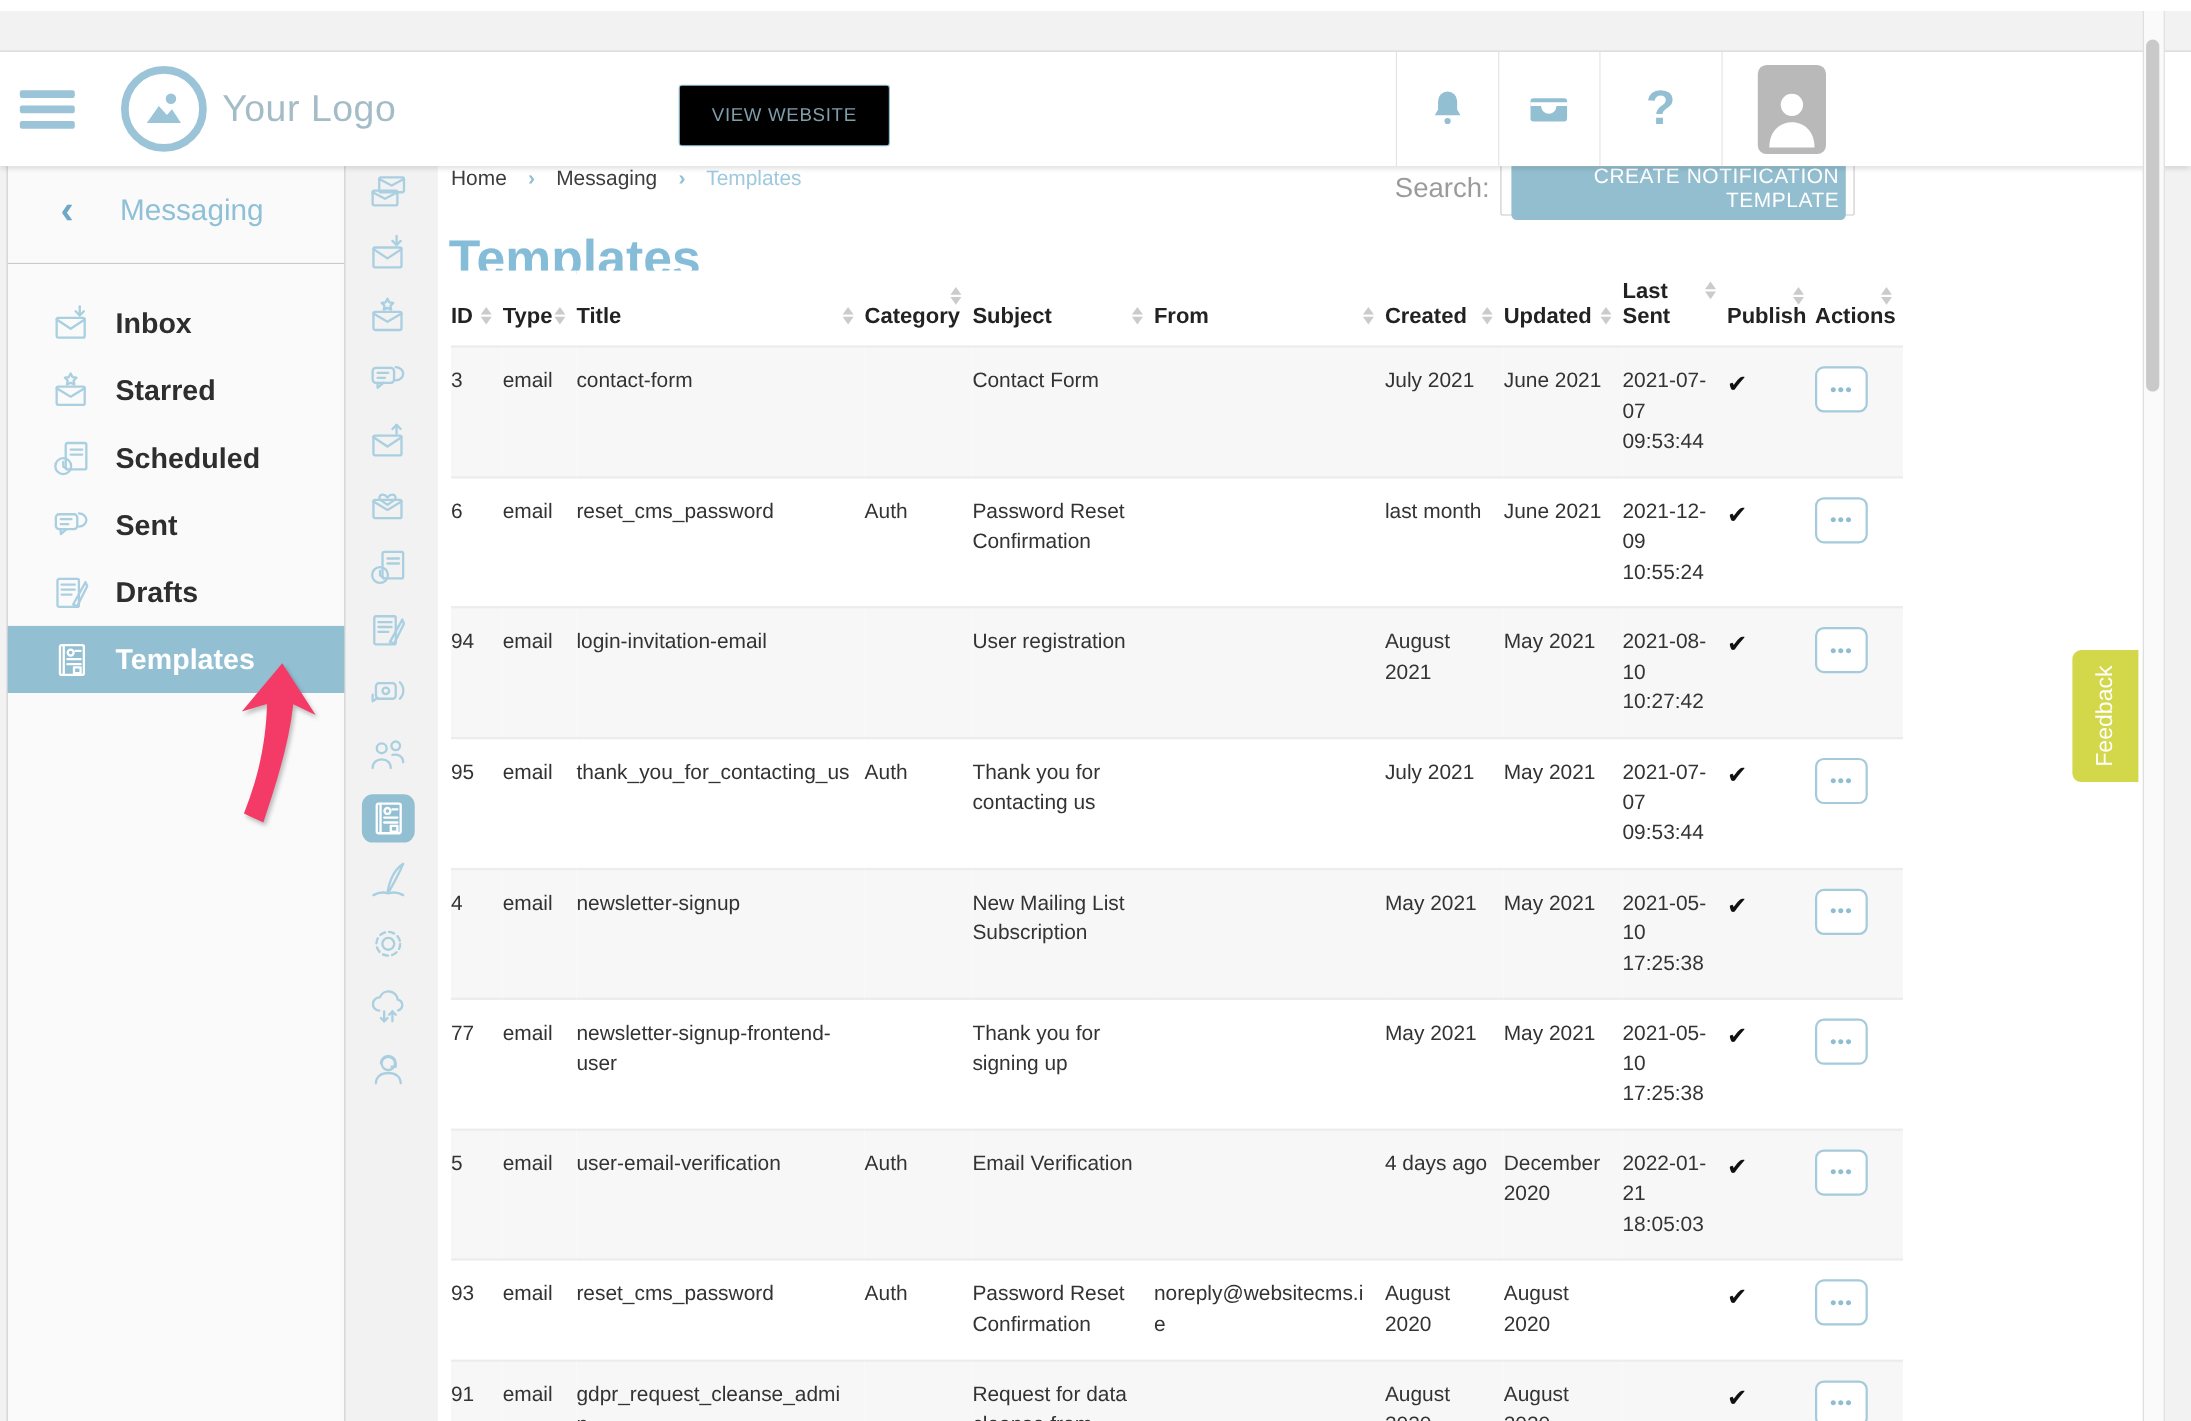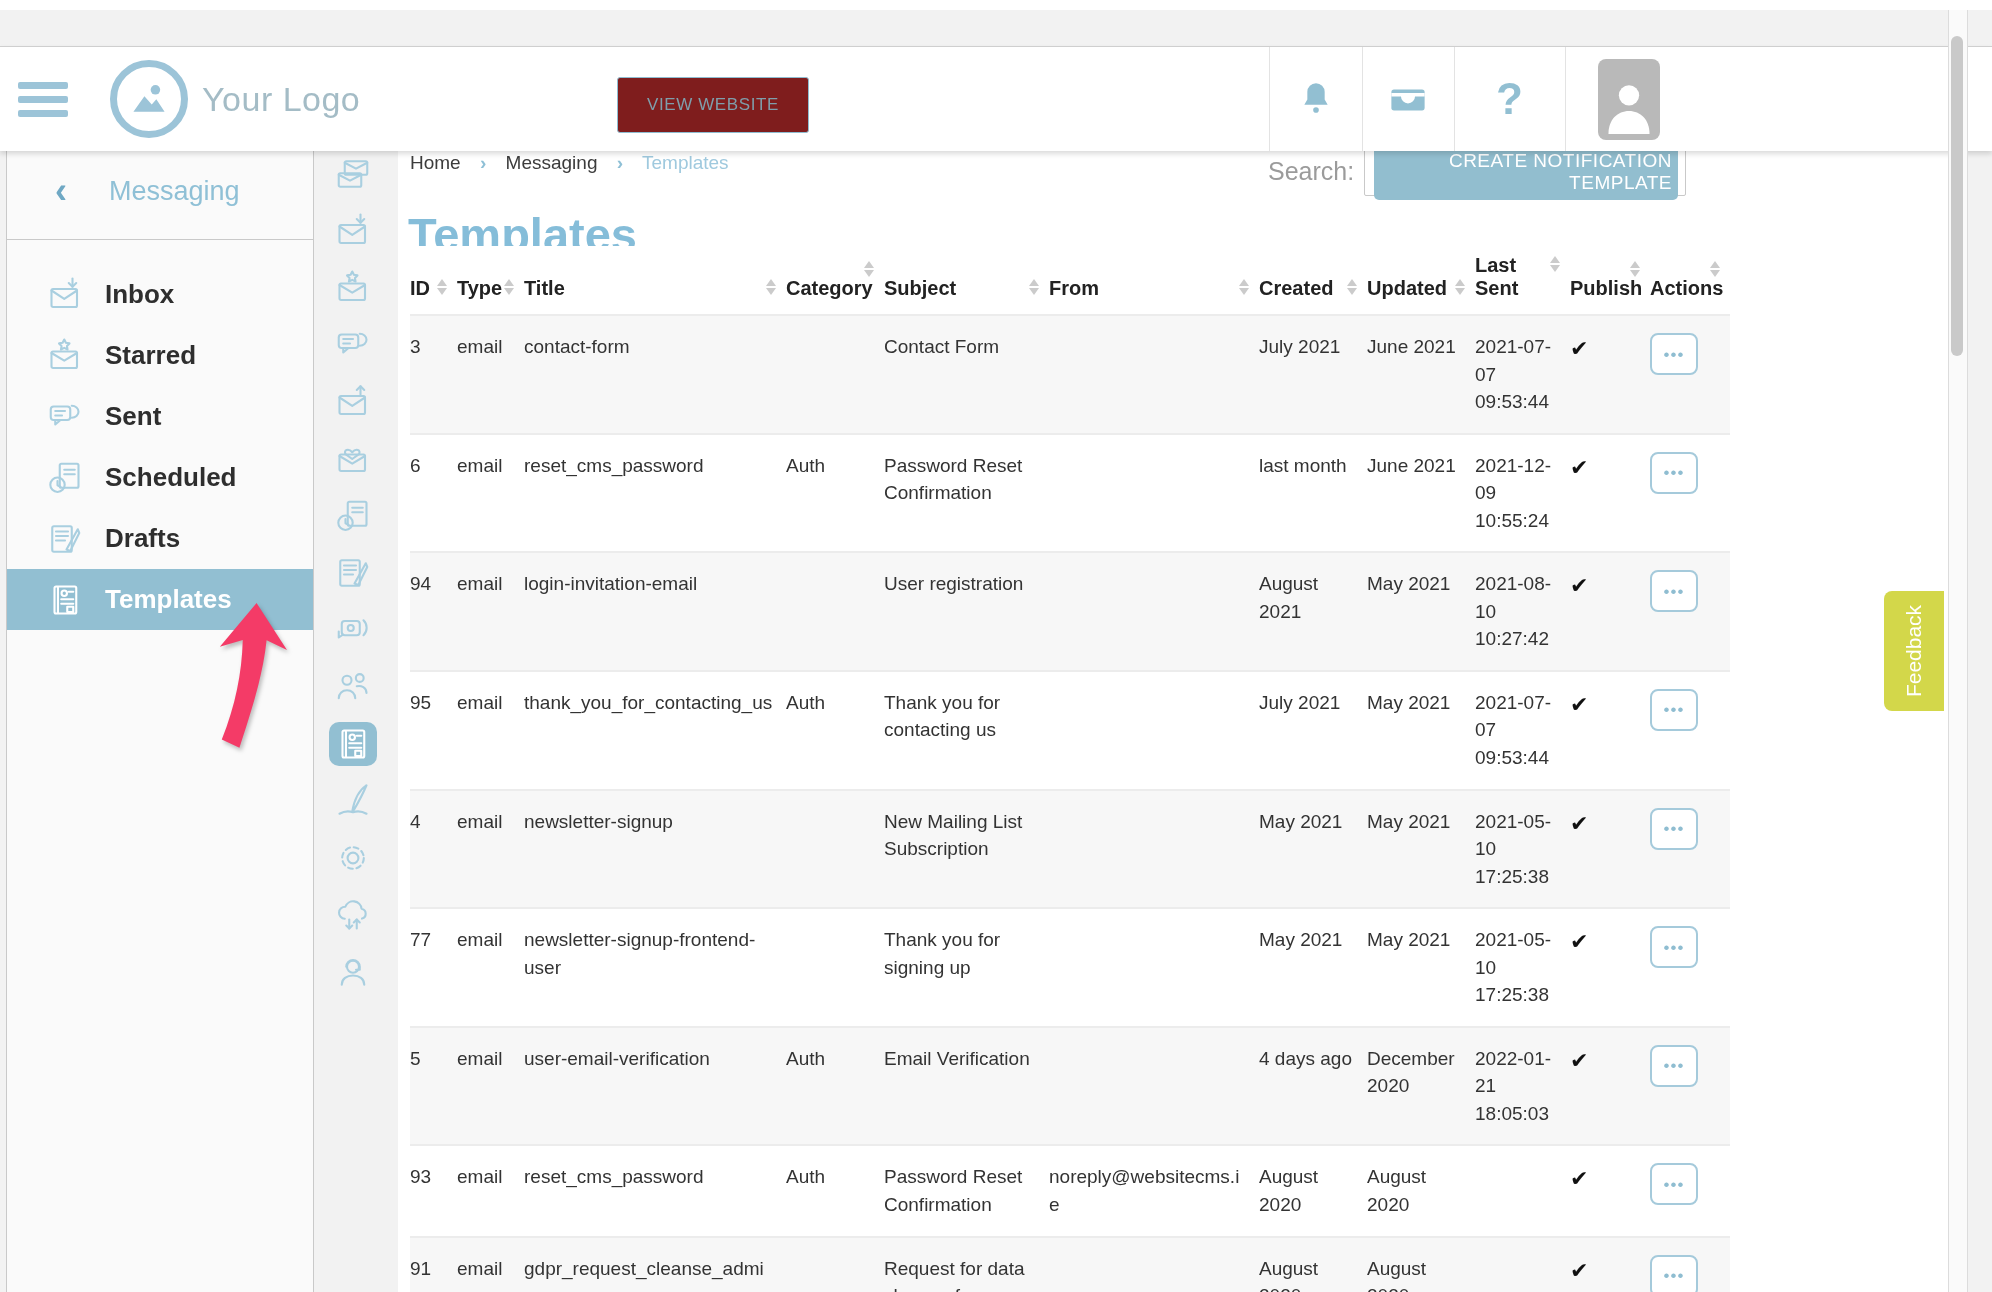--- a/index.html
+++ b/index.html
@@ -15,21 +15,21 @@
     display:flex;align-items:center;margin-top:36px;
   }
   .hamburger{width:50px;margin-left:18px;cursor:pointer;}
   .hamburger div{height:7px;background:#9cc4d8;border-radius:2px;margin:7px 0;}
   .logo-mark{
     width:64px;height:64px;border:7px solid #9cc4d8;border-radius:50%;
     margin-left:42px;background:#fff;display:flex;align-items:center;justify-content:center;
   }
   .logo-text{font-size:34px;color:#a4bcc6;margin-left:14px;letter-spacing:.5px;}
   .view-website{
-    position:absolute;left:617px;top:30px;width:192px;height:56px;background:#7f1d1d;
+    position:absolute;left:617px;top:30px;width:192px;height:56px;background:#000000;
     border:1px solid #8fbdd1;border-radius:3px;color:#7f9eab;font-size:17px;
     letter-spacing:.6px;font-family:"Liberation Sans",sans-serif;cursor:pointer;
   }
   .topbar-cell{position:absolute;top:0;height:104px;display:flex;align-items:center;justify-content:center;}
   .tb-sep{position:absolute;top:0;height:104px;width:1px;background:#e3e3e3;}
   .help-glyph{font-size:44px;font-weight:bold;color:#92bfd2;}
   .avatar{
     position:absolute;left:1598px;top:12px;width:62px;height:81px;background:#b9b9b9;
     border-radius:8px;overflow:hidden;display:flex;align-items:flex-end;justify-content:center;cursor:pointer;
   }
@@ -183,40 +183,40 @@
             <rect x="3" y="9" width="17" height="11" rx="1" fill="none" stroke="currentColor" stroke-width="1.4" stroke-linecap="round" stroke-linejoin="round"></rect>
             <polyline points="3,10 11.5,15.05 20,10" fill="none" stroke="currentColor" stroke-width="1.4" stroke-linecap="round" stroke-linejoin="round"></polyline>
             <path d="M11.5 1l1.1 2.2 2.4.4-1.7 1.7.4 2.4-2.2-1.1-2.2 1.1.4-2.4L8 3.6l2.4-.4z" fill="none" stroke="currentColor" stroke-width="1.4" stroke-linecap="round" stroke-linejoin="round"></path>
           </svg>
         </span>
         <span class="s-label">Starred</span>
       </div>
       <div class="side-item">
         <span class="icon ">
           <svg viewBox="0 0 24 24">
+            <rect x="8.5" y="2.5" width="12.5" height="16" rx="1" fill="none" stroke="currentColor" stroke-width="1.4" stroke-linecap="round" stroke-linejoin="round"></rect>
+            <line x1="11.5" y1="6.5" x2="18.5" y2="6.5" fill="none" stroke="currentColor" stroke-width="1.4" stroke-linecap="round" stroke-linejoin="round"></line>
+            <line x1="11.5" y1="9.5" x2="18.5" y2="9.5" fill="none" stroke="currentColor" stroke-width="1.4" stroke-linecap="round" stroke-linejoin="round"></line>
+            <circle cx="7" cy="16.5" r="4.8" fill="none" stroke="currentColor" stroke-width="1.4" stroke-linecap="round" stroke-linejoin="round"></circle>
+            <polyline points="7,14 7,16.8 9,17.8" fill="none" stroke="currentColor" stroke-width="1.4" stroke-linecap="round" stroke-linejoin="round"></polyline>
+          </svg>
+        </span>
+        <span class="s-label">Scheduled</span>
+      </div>
+      <div class="side-item">
+        <span class="icon ">
+          <svg viewBox="0 0 24 24">
             <rect x="2.5" y="5" width="13" height="9" rx="2" fill="none" stroke="currentColor" stroke-width="1.4" stroke-linecap="round" stroke-linejoin="round"></rect>
             <path d="M5.5 14v3l3.5-3" fill="none" stroke="currentColor" stroke-width="1.4" stroke-linecap="round" stroke-linejoin="round"></path>
             <path d="M16.5 4.5a4.5 4 0 0 1 0 8" fill="none" stroke="currentColor" stroke-width="1.4" stroke-linecap="round" stroke-linejoin="round"></path>
             <line x1="5.5" y1="8" x2="12" y2="8" fill="none" stroke="currentColor" stroke-width="1.4" stroke-linecap="round" stroke-linejoin="round"></line>
             <line x1="5.5" y1="11" x2="10" y2="11" fill="none" stroke="currentColor" stroke-width="1.4" stroke-linecap="round" stroke-linejoin="round"></line>
           </svg>
         </span>
         <span class="s-label">Sent</span>
-      </div>
-      <div class="side-item">
-        <span class="icon ">
-          <svg viewBox="0 0 24 24">
-            <rect x="8.5" y="2.5" width="12.5" height="16" rx="1" fill="none" stroke="currentColor" stroke-width="1.4" stroke-linecap="round" stroke-linejoin="round"></rect>
-            <line x1="11.5" y1="6.5" x2="18.5" y2="6.5" fill="none" stroke="currentColor" stroke-width="1.4" stroke-linecap="round" stroke-linejoin="round"></line>
-            <line x1="11.5" y1="9.5" x2="18.5" y2="9.5" fill="none" stroke="currentColor" stroke-width="1.4" stroke-linecap="round" stroke-linejoin="round"></line>
-            <circle cx="7" cy="16.5" r="4.8" fill="none" stroke="currentColor" stroke-width="1.4" stroke-linecap="round" stroke-linejoin="round"></circle>
-            <polyline points="7,14 7,16.8 9,17.8" fill="none" stroke="currentColor" stroke-width="1.4" stroke-linecap="round" stroke-linejoin="round"></polyline>
-          </svg>
-        </span>
-        <span class="s-label">Scheduled</span>
       </div>
       <div class="side-item">
         <span class="icon ">
           <svg viewBox="0 0 24 24">
             <rect x="3.5" y="3.5" width="13" height="17" rx="1" fill="none" stroke="currentColor" stroke-width="1.4" stroke-linecap="round" stroke-linejoin="round"></rect>
             <line x1="6" y1="7" x2="14" y2="7" fill="none" stroke="currentColor" stroke-width="1.4" stroke-linecap="round" stroke-linejoin="round"></line>
             <line x1="6" y1="10" x2="14" y2="10" fill="none" stroke="currentColor" stroke-width="1.4" stroke-linecap="round" stroke-linejoin="round"></line>
             <line x1="6" y1="13" x2="12" y2="13" fill="none" stroke="currentColor" stroke-width="1.4" stroke-linecap="round" stroke-linejoin="round"></line>
             <path d="M13 19 L20.5 5.5 L21.5 8 L15.5 20z" fill="none" stroke="currentColor" stroke-width="1.4" stroke-linecap="round" stroke-linejoin="round"></path>
           </svg>

